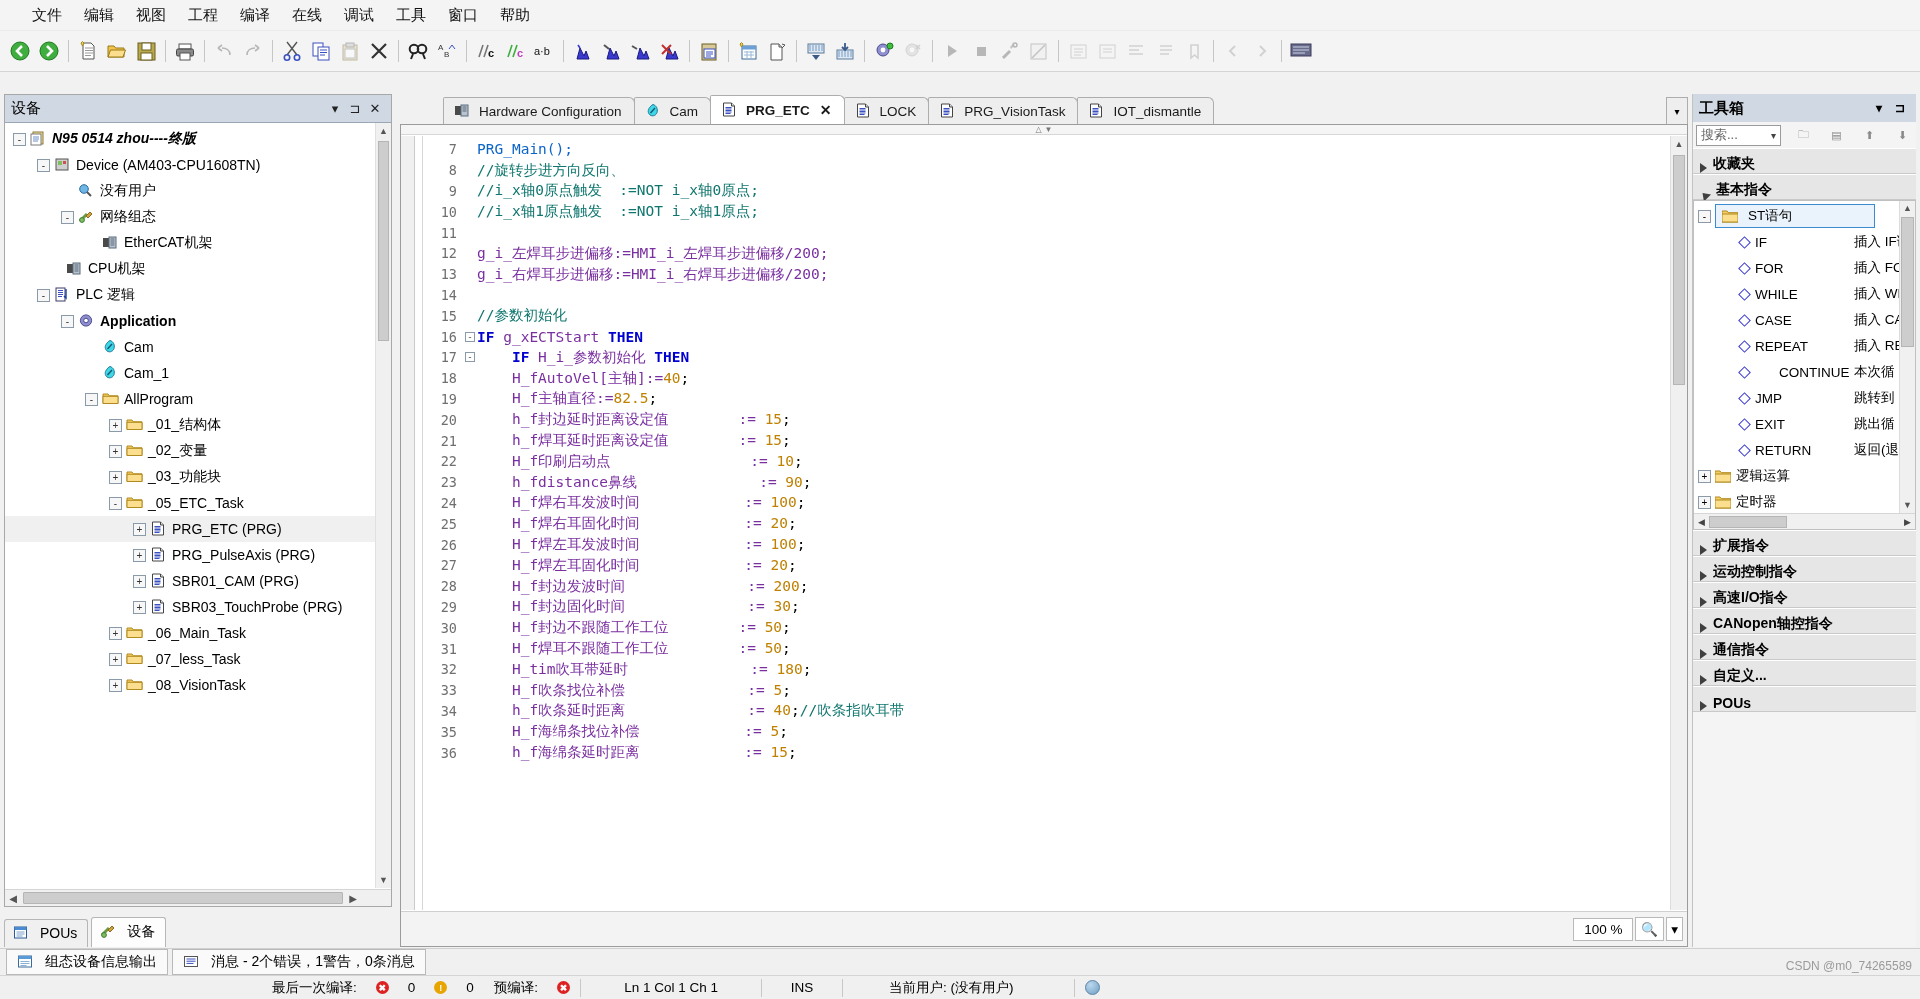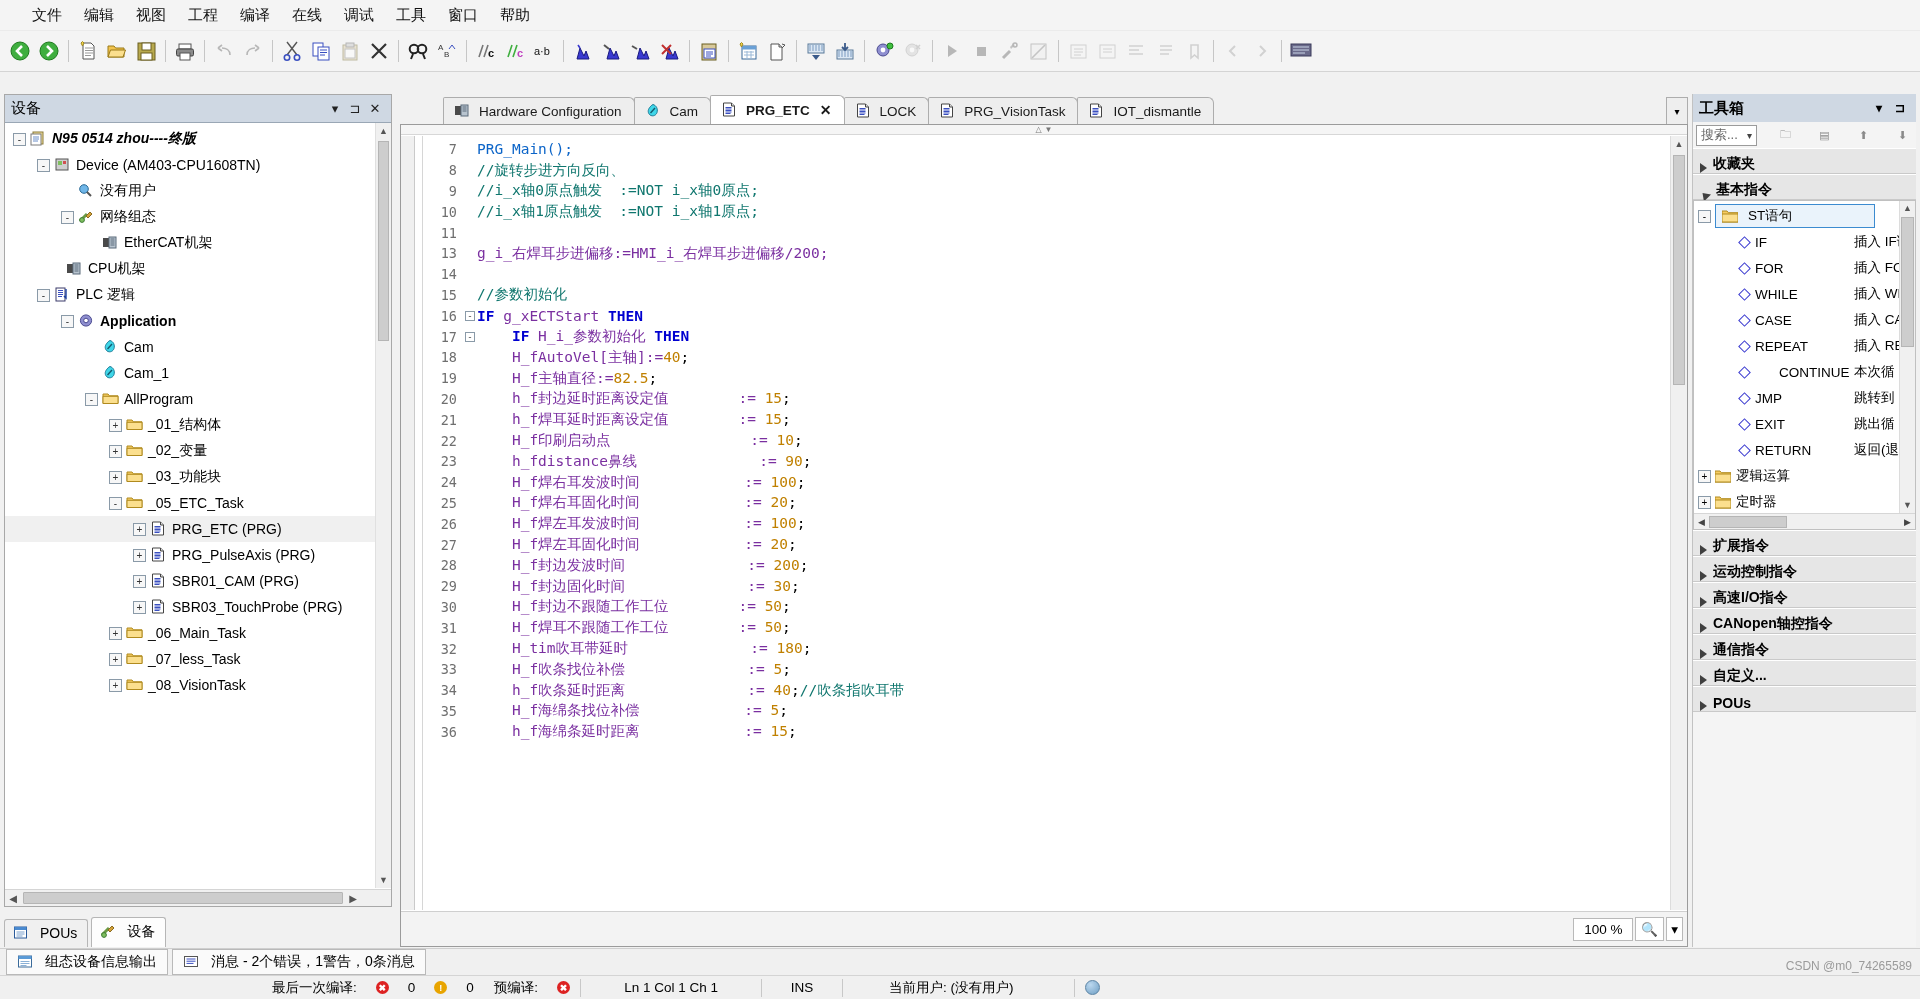--- a/index.html
+++ b/index.html
@@ -113,21 +113,21 @@
   .ed-vsb { position:absolute; right:0; top:11px; bottom:36px; width:17px; background:#f0f0f0;
             border-left:1px solid #dcdcdc; }
   .ed-vsb .ar { height:17px; line-height:17px; text-align:center; font-size:9px; color:#555; }
   .ed-vsb .thumb { position:absolute; left:2px; right:2px; background:#cdcdcd; border:1px solid #b5b5b5; }
 
   
   .panel-right { position:absolute; right:4px; top:22px; width:224px; bottom:4px;
                  background:#f4f4f4; border-left:1px solid #c2c2c2; }
   .tb-title { height:28px; background:#cfd8e3; display:flex; align-items:center;
               padding:0 6px; font-size:15px; font-weight:bold; }
-  .tb-search { height:26px; display:flex; align-items:center; gap:18px; padding:2px 3px; }
+  .tb-search { height:26px; display:flex; align-items:center; gap:12px; padding:2px 3px; }
   .tb-search .inp { flex:1; height:21px; border:1px solid #9b9b9b; background:#fff;
                     display:flex; align-items:center; padding:0 4px; font-size:13px; color:#666; }
   .tb-search .inp .cv { flex:1; }
   .tb-search .ib { width:21px; height:21px; display:flex; align-items:center; justify-content:center;
                    font-size:11px; color:#8a8a8a; }
   .acc-head { height:26px; background:#e6e6e6; border-top:1px solid #fff; border-bottom:1px solid #c9c9c9;
               display:flex; align-items:flex-end; gap:6px; padding-left:7px; font-size:14px; font-weight:bold; }
   .acc-head .tri { width:0; height:0; border-left:7px solid #404040;
                    border-top:5px solid transparent; border-bottom:5px solid transparent; }
   .acc-head .tri.open { border-left:5px solid transparent; border-right:5px solid transparent;
@@ -738,20 +738,21 @@
         </div>
         <div class="code-wrap">
           <div class="gutter-left"></div>
           <div class="gutter-mid"></div>
           <div class="code" id="code-lines">
               <div class="cline"><span class="lnum">7</span><span class="foldm"></span><span class="ctext"><span class="fn">PRG_Main</span><span class="fn">();</span></span></div>
               <div class="cline"><span class="lnum">8</span><span class="foldm"></span><span class="ctext"><span class="cm">//旋转步进方向反向、</span></span></div>
               <div class="cline"><span class="lnum">9</span><span class="foldm"></span><span class="ctext"><span class="cm">//i_x轴0原点触发  :=NOT i_x轴0原点;</span></span></div>
               <div class="cline"><span class="lnum">10</span><span class="foldm"></span><span class="ctext"><span class="cm">//i_x轴1原点触发  :=NOT i_x轴1原点;</span></span></div>
               <div class="cline"><span class="lnum">11</span><span class="foldm"></span><span class="ctext"></span></div>
+              <div class="cline"><span class="lnum">12</span><span class="foldm"></span><span class="ctext"><span class="var">g_i_左焊耳步进偏移:=HMI_i_左焊耳步进偏移/200;</span></span></div>
               <div class="cline"><span class="lnum">13</span><span class="foldm"></span><span class="ctext"><span class="var">g_i_右焊耳步进偏移:=HMI_i_右焊耳步进偏移/200;</span></span></div>
               <div class="cline"><span class="lnum">14</span><span class="foldm"></span><span class="ctext"></span></div>
               <div class="cline"><span class="lnum">15</span><span class="foldm"></span><span class="ctext"><span class="cm">//参数初始化</span></span></div>
               <div class="cline"><span class="lnum">16</span><span class="foldm"><span>-</span></span><span class="ctext"><span class="kw">IF</span><span class="var"> g_xECTStart </span><span class="kw">THEN</span></span></div>
               <div class="cline"><span class="lnum">17</span><span class="foldm"><span>-</span></span><span class="ctext"><span class="pl">    </span><span class="kw">IF</span><span class="var"> H_i_参数初始化 </span><span class="kw">THEN</span></span></div>
               <div class="cline"><span class="lnum">18</span><span class="foldm"></span><span class="ctext"><span class="var">    H_fAutoVel[主轴]:=</span><span class="num">40</span><span class="pl">;</span></span></div>
               <div class="cline"><span class="lnum">19</span><span class="foldm"></span><span class="ctext"><span class="var">    H_f主轴直径:=</span><span class="num">82.5</span><span class="pl">;</span></span></div>
               <div class="cline"><span class="lnum">20</span><span class="foldm"></span><span class="ctext"><span class="var">    h_f封边延时距离设定值        := </span><span class="num">15</span><span class="pl">;</span></span></div>
               <div class="cline"><span class="lnum">21</span><span class="foldm"></span><span class="ctext"><span class="var">    h_f焊耳延时距离设定值        := </span><span class="num">15</span><span class="pl">;</span></span></div>
               <div class="cline"><span class="lnum">22</span><span class="foldm"></span><span class="ctext"><span class="var">    H_f印刷启动点                := </span><span class="num">10</span><span class="pl">;</span></span></div>

